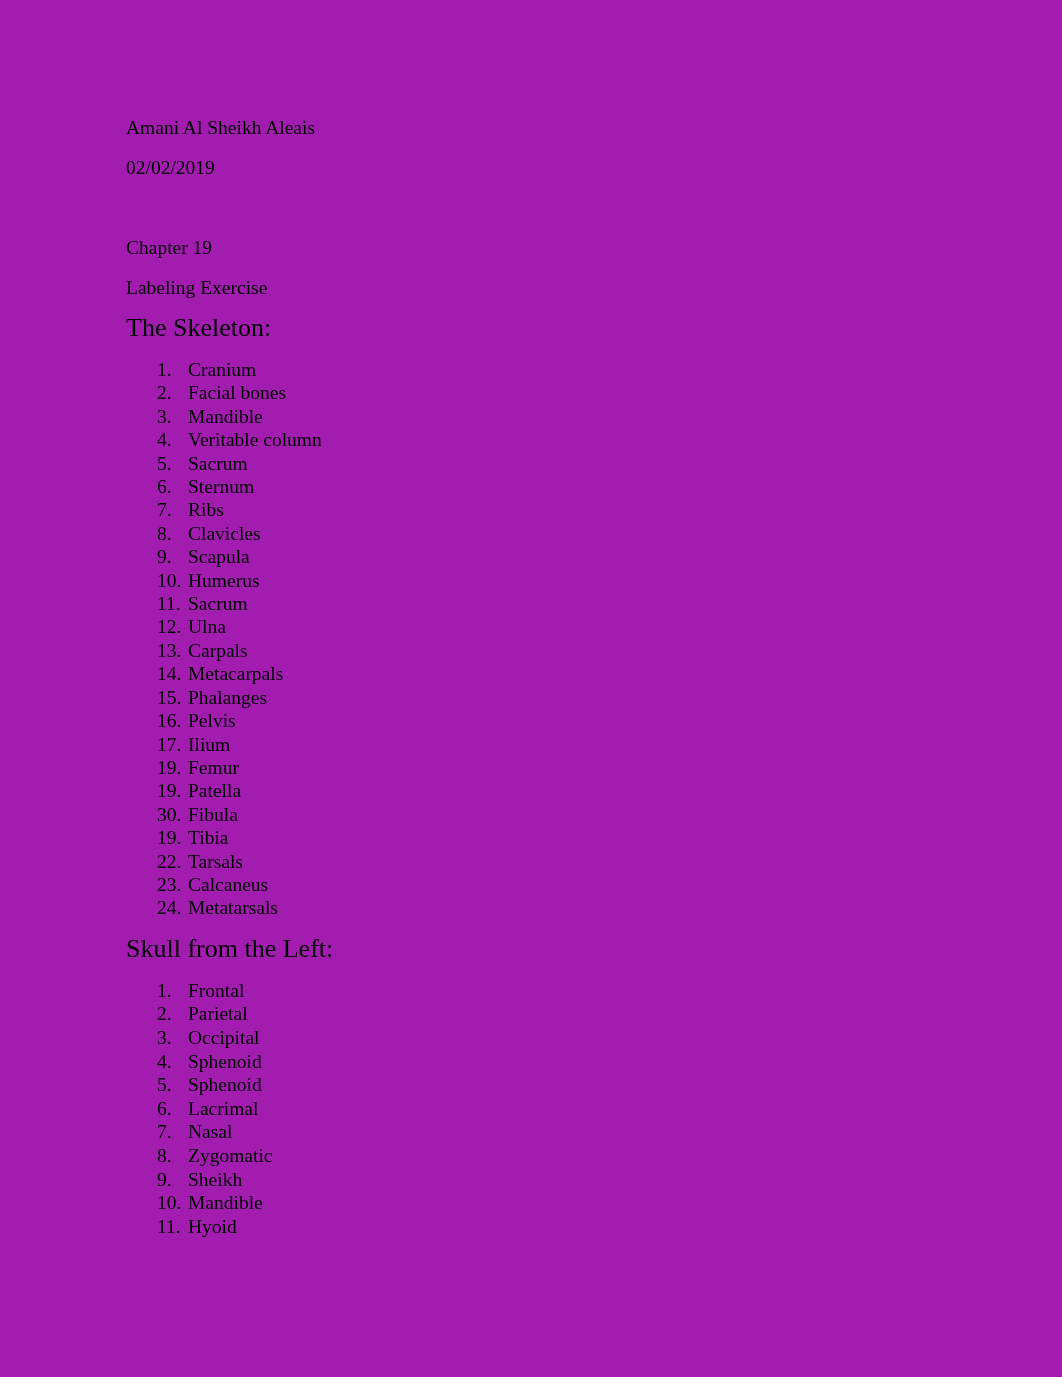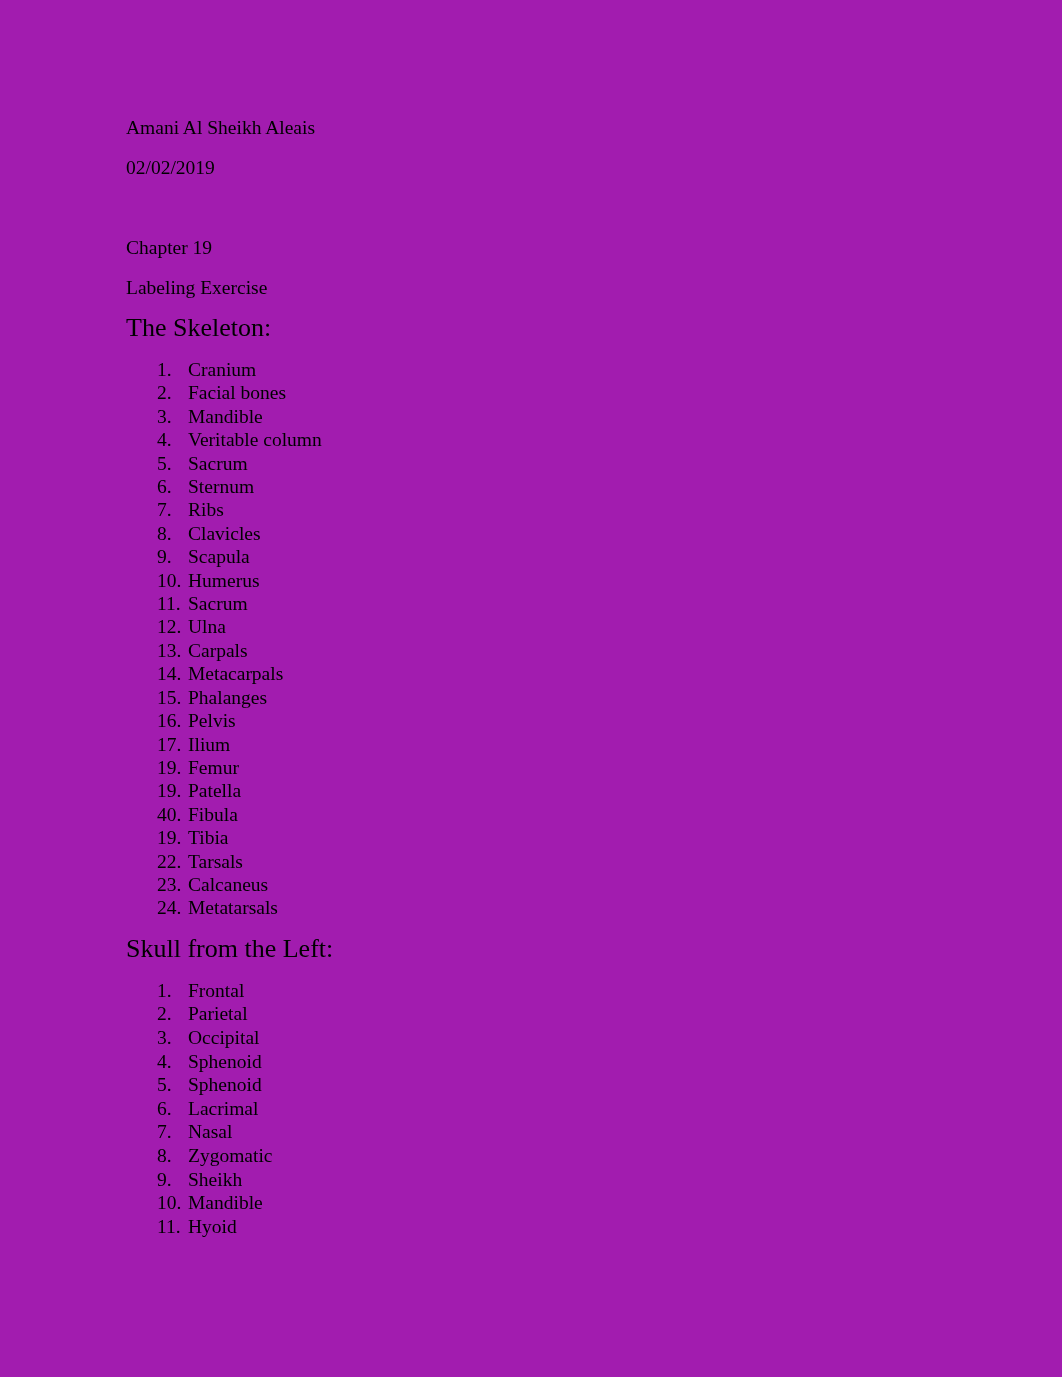--- a/index.html
+++ b/index.html
@@ -125,21 +125,21 @@
         <li><span class="num">10.</span><span class="txt">Humerus</span></li>
         <li><span class="num">11.</span><span class="txt">Sacrum</span></li>
         <li><span class="num">12.</span><span class="txt">Ulna</span></li>
         <li><span class="num">13.</span><span class="txt">Carpals</span></li>
         <li><span class="num">14.</span><span class="txt">Metacarpals</span></li>
         <li><span class="num">15.</span><span class="txt">Phalanges</span></li>
         <li><span class="num">16.</span><span class="txt">Pelvis</span></li>
         <li><span class="num">17.</span><span class="txt">Ilium</span></li>
         <li><span class="num">19.</span><span class="txt">Femur</span></li>
         <li><span class="num">19.</span><span class="txt">Patella</span></li>
-        <li><span class="num">40.</span><span class="txt">Fibula</span></li>
+        <li><span class="num">30.</span><span class="txt">Fibula</span></li>
         <li><span class="num">19.</span><span class="txt">Tibia</span></li>
         <li><span class="num">22.</span><span class="txt">Tarsals</span></li>
         <li><span class="num">23.</span><span class="txt">Calcaneus</span></li>
         <li><span class="num">24.</span><span class="txt">Metatarsals</span></li>
       </ol>
     </div>
 
     <p class="section-heading">Skull from the Left:</p>
 
     <div class="list-block second">

